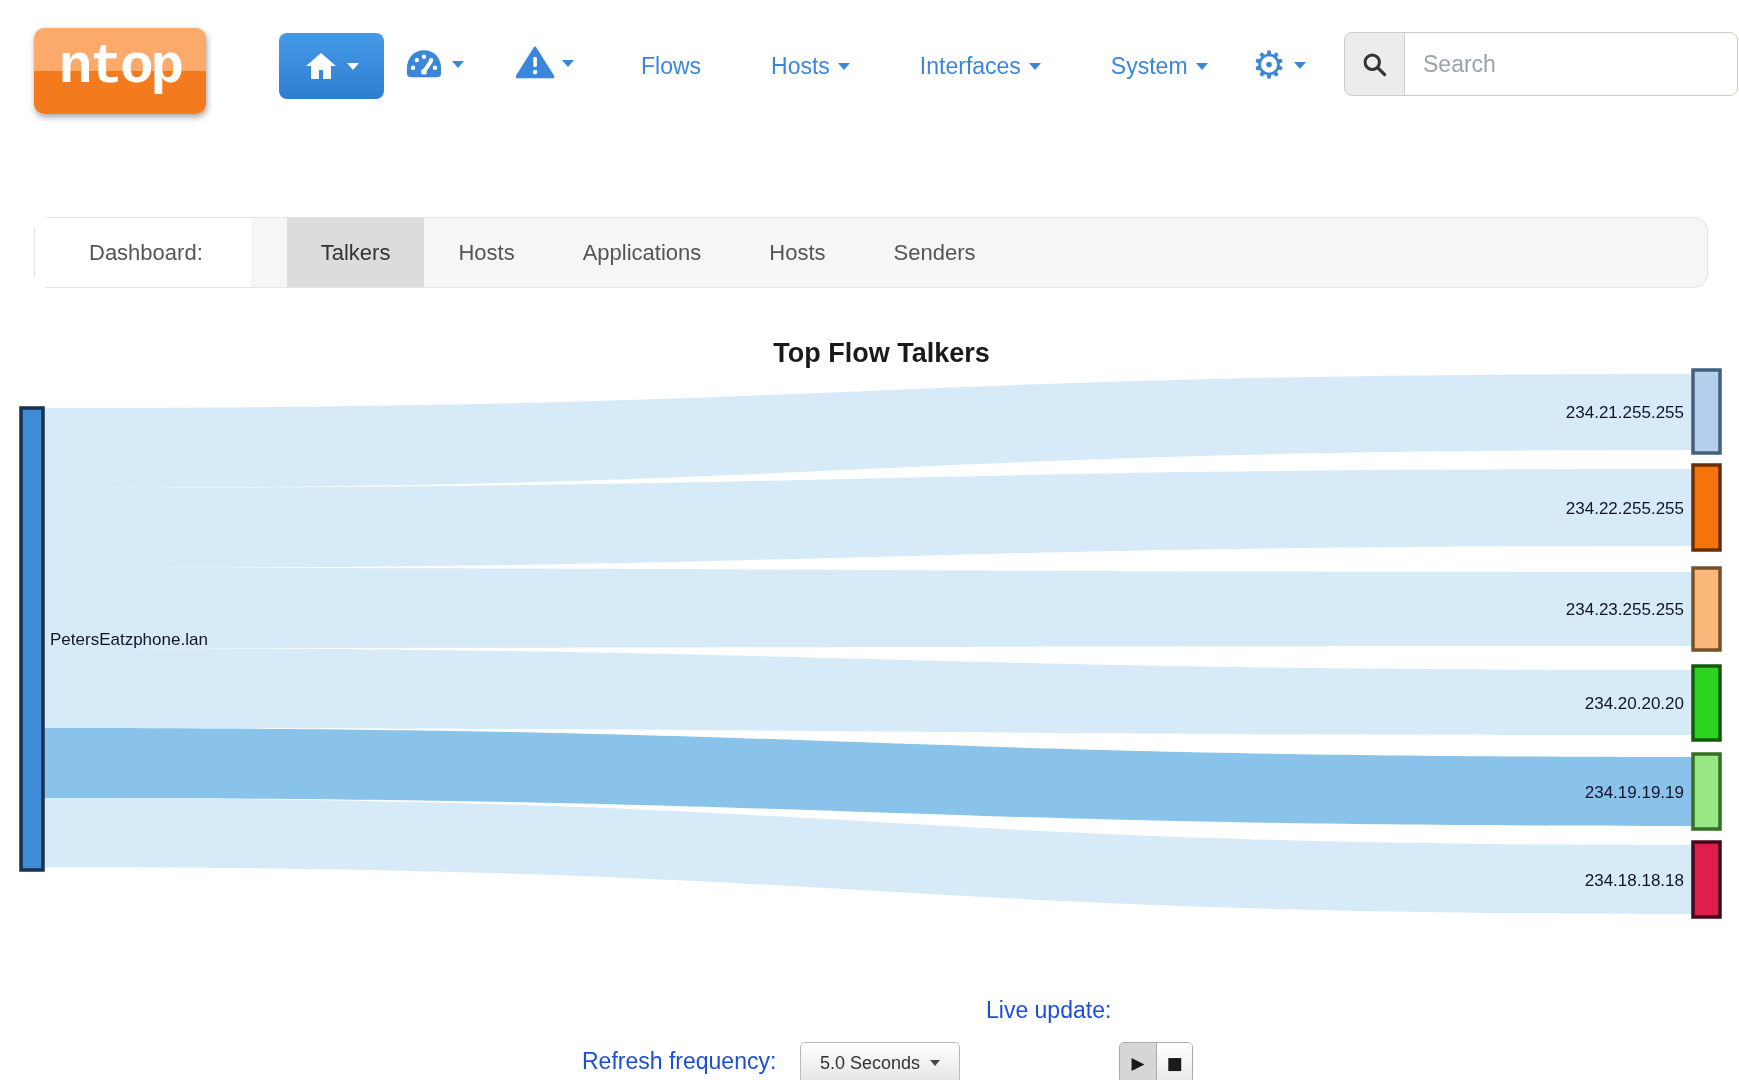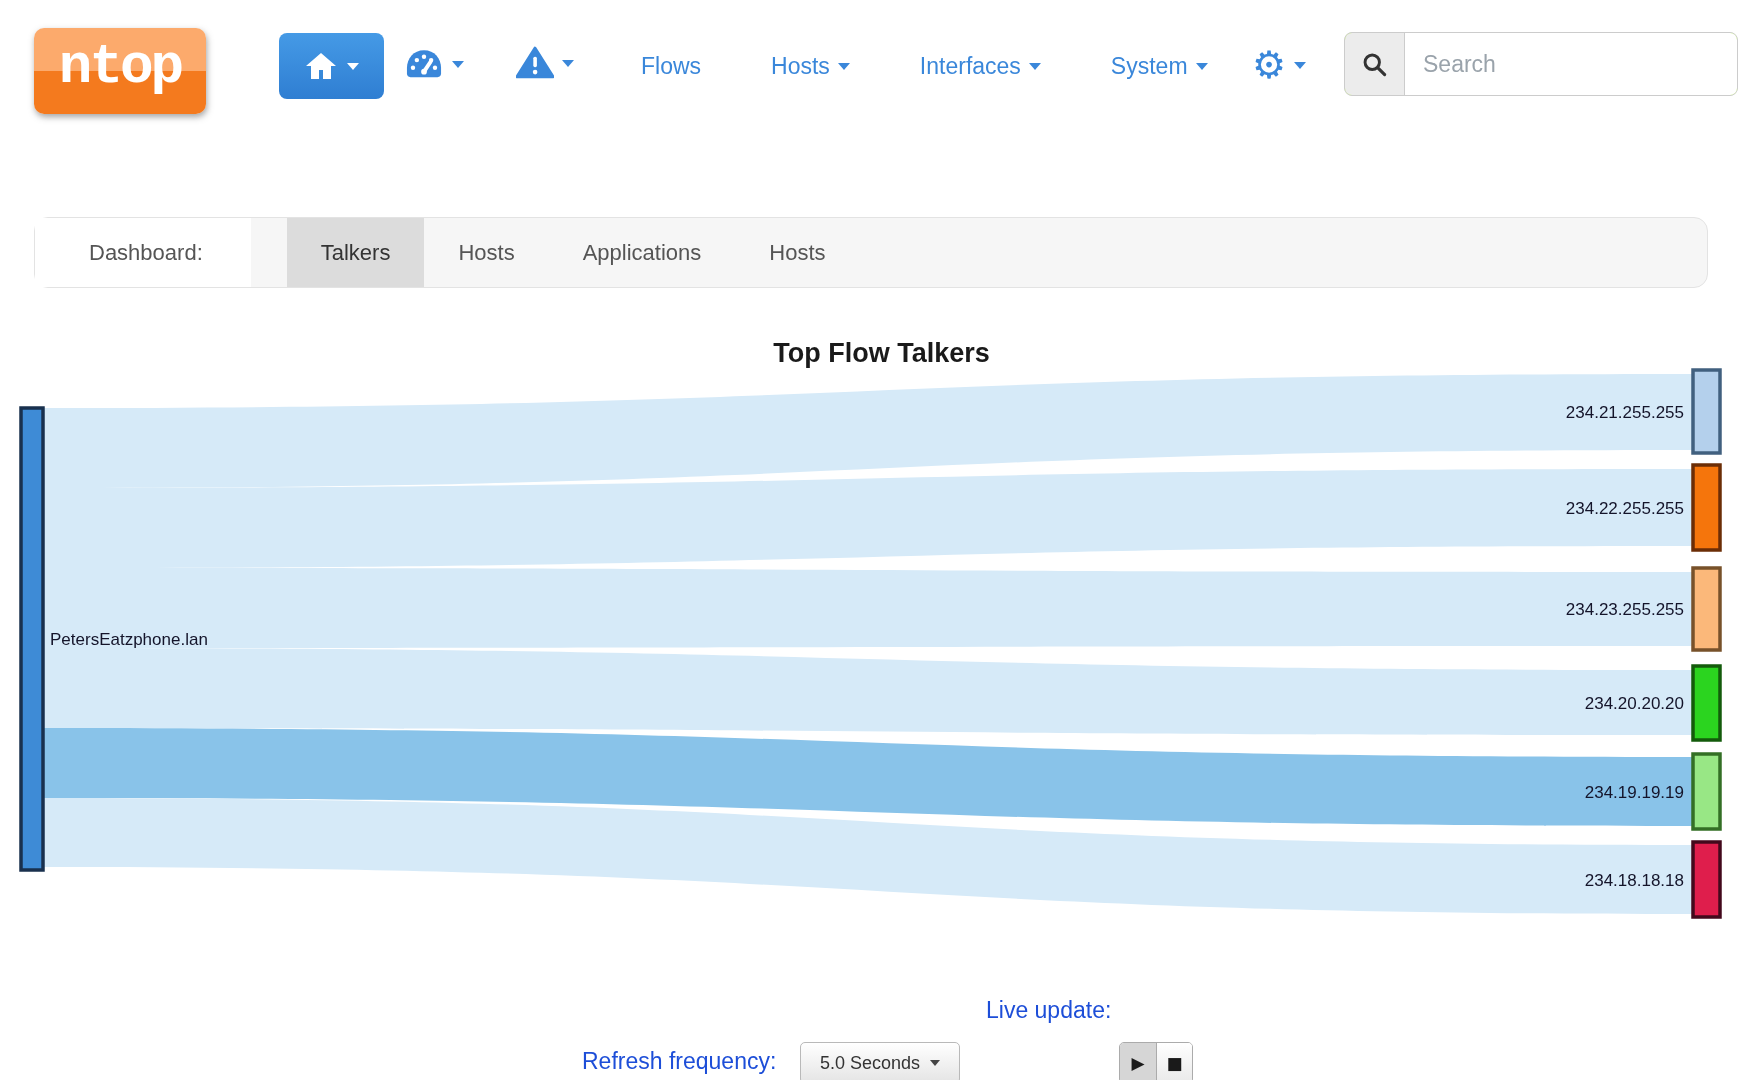--- a/index.html
+++ b/index.html
@@ -129,20 +129,21 @@
   </span>
   <input type="text" placeholder="Search" style="">
 </div>
 
 <div class="abs tabbar">
   <span class="dash-label">Dashboard:</span>
 <a class="tab active">Talkers</a>
     <a class="tab">Hosts</a>
     <a class="tab">Applications</a>
     <a class="tab">Hosts</a>
+    <a class="tab">Senders</a>
   </div>
 
 <h3 class="abs chart-title">Top Flow Talkers</h3>
 <svg id="sankey" class="abs" viewBox="0 0 1739 1080">
     <path d="M43,408 C867.5,408 867.5,374 1692,374 L1692,450 C867.5,450 867.5,488 43,488 Z" fill="#d6eaf8" class="node"></path>
     <path d="M43,488 C867.5,488 867.5,469 1692,469 L1692,546 C867.5,546 867.5,568 43,568 Z" fill="#d6eaf8" class="node"></path>
     <path d="M43,568 C867.5,568 867.5,572 1692,572 L1692,646 C867.5,646 867.5,648 43,648 Z" fill="#d6eaf8" class="node"></path>
     <path d="M43,648 C867.5,648 867.5,670 1692,670 L1692,735 C867.5,735 867.5,728 43,728 Z" fill="#d6eaf8" class="node"></path>
     <path d="M43,728 C867.5,728 867.5,757 1692,757 L1692,826 C867.5,826 867.5,798 43,798 Z" fill="#89c3e9" class="node"></path>
     <path d="M43,798 C867.5,798 867.5,845 1692,845 L1692,914 C867.5,914 867.5,867 43,867 Z" fill="#d6eaf8" class="node"></path>

